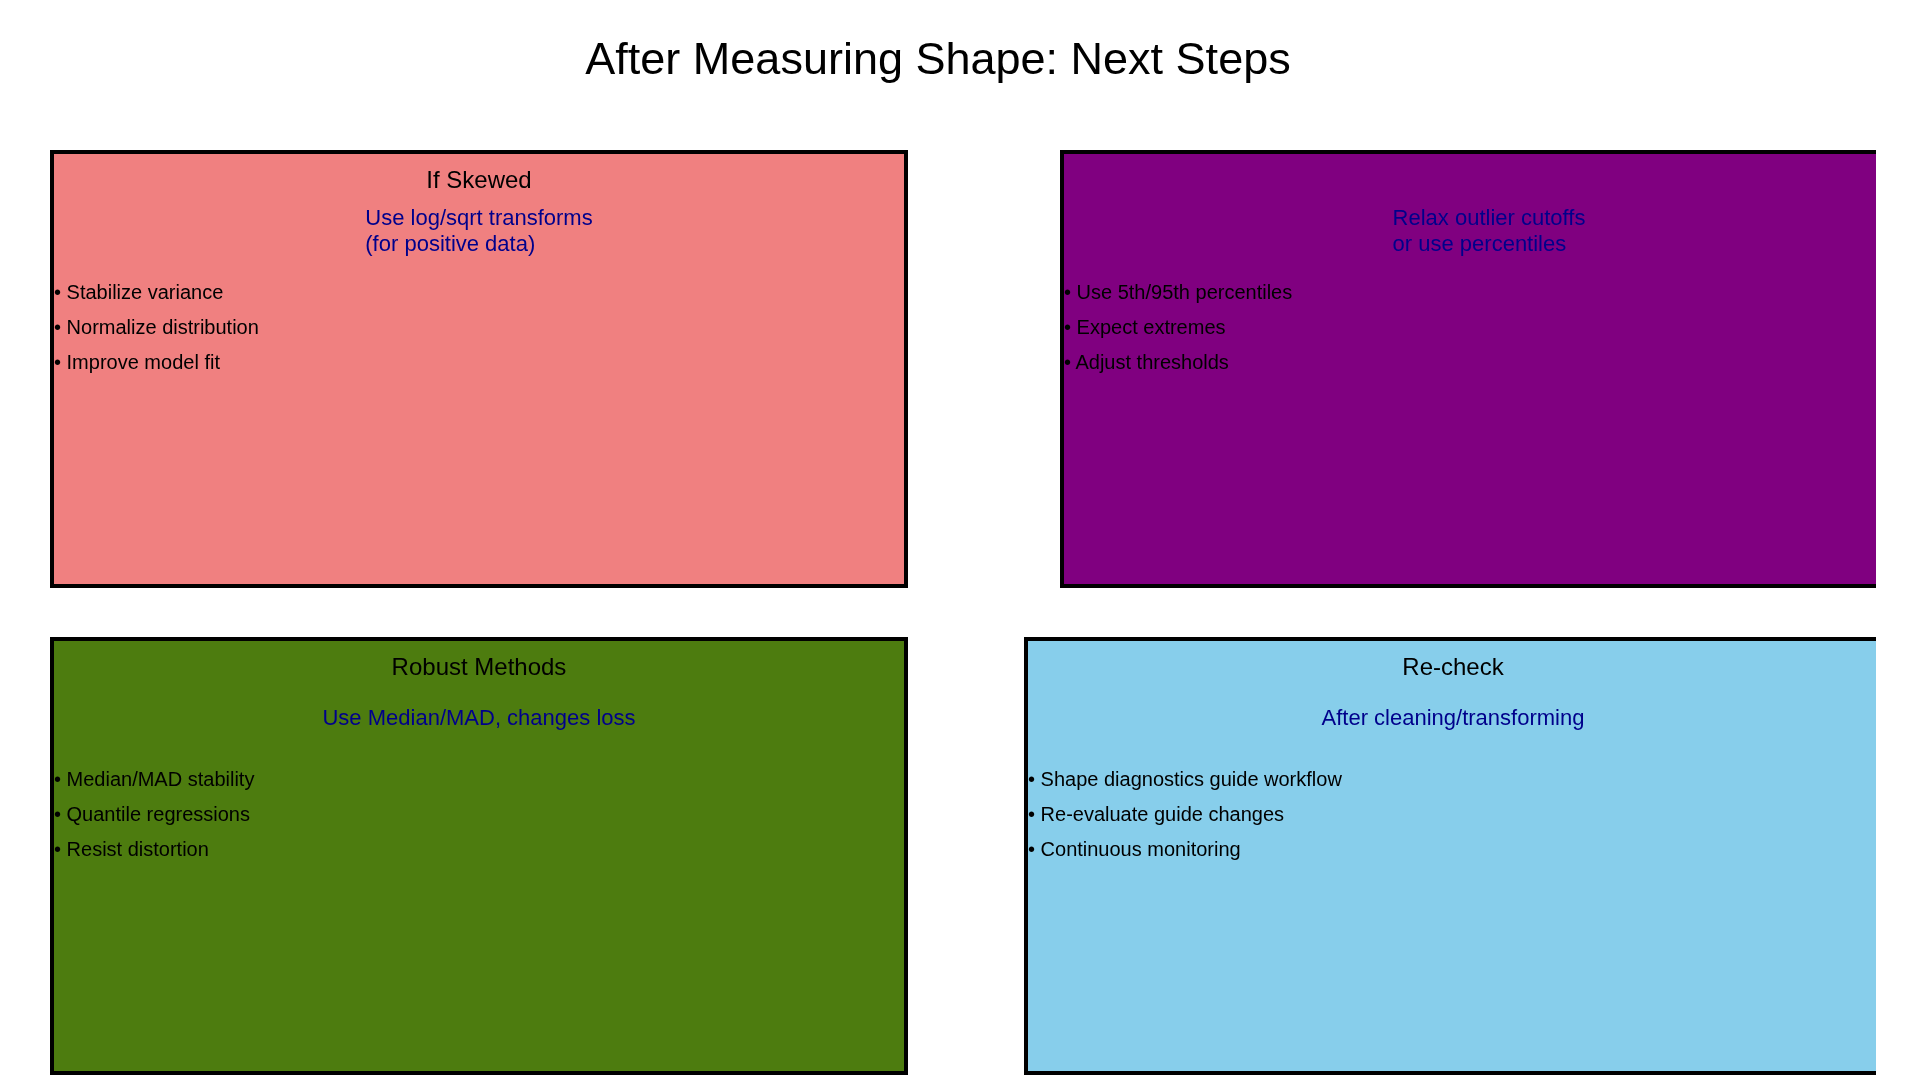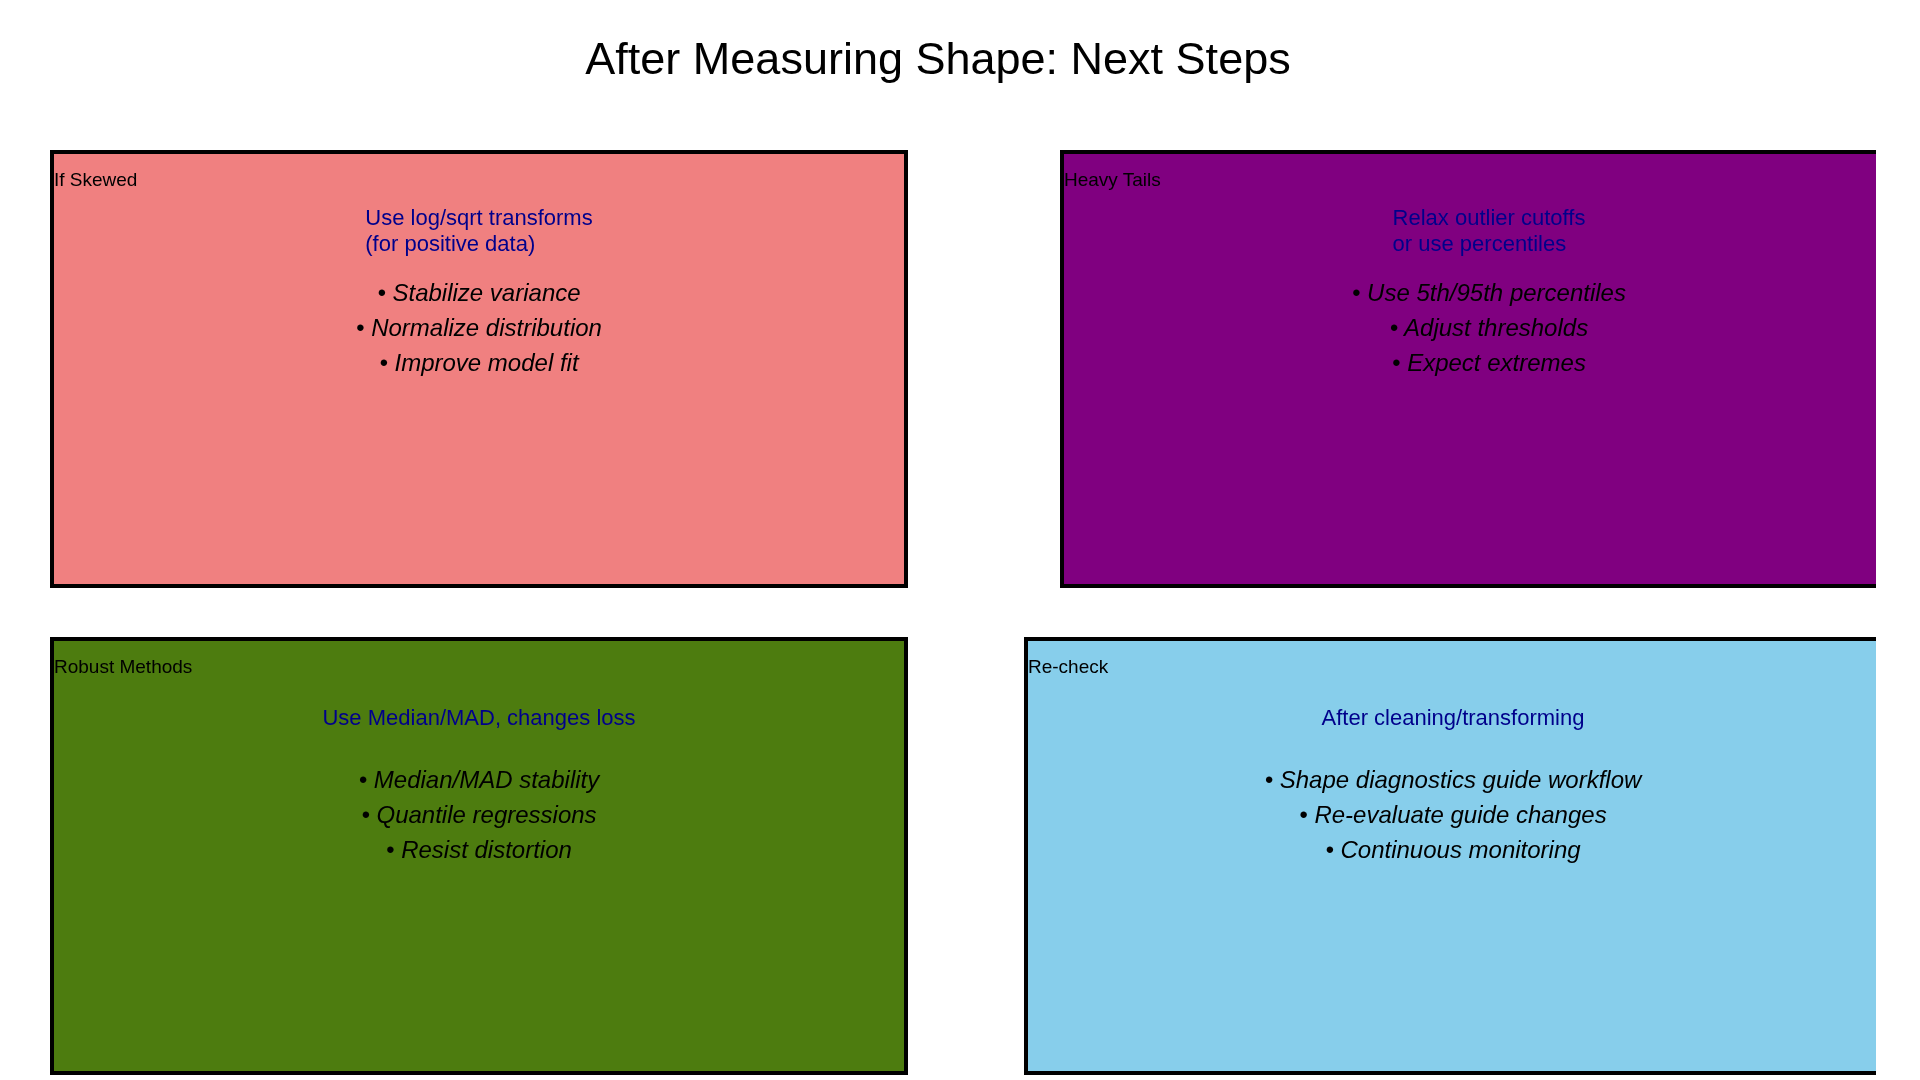--- a/index.html
+++ b/index.html
@@ -40,21 +40,22 @@
   .card-1 { left: 1060px; top: 150px; }
   .card-2 { left: 50px;   top: 637px; }
   .card-3 { left: 1024px; top: 637px; }
 
   .card-title {
     position: absolute;
     top: 26px;
     left: 0;
     right: 0;
     transform: translateY(-50%);
-    font-size: 19px;
+    text-align: center;
+    font-size: 24px;
     color: var(--c-title, #000000);
     white-space: nowrap;
   }
   .card-sub {
     position: absolute;
     top: 77px;
     left: 0;
     right: 0;
     transform: translateY(-50%);
     text-align: center;
@@ -66,25 +67,23 @@
     display: inline-block;
     text-align: left;
     white-space: nowrap;
   }
   .card-bullets {
     position: absolute;
     top: 173px;
     left: 0;
     right: 0;
     transform: translateY(-50%);
-    text-align: center;
-    font-size: 24px;
+    font-size: 20px;
     line-height: 35px;
     color: var(--c-text, #000000);
-    font-style: italic;
   }
   .bullet-line { white-space: nowrap; }
 </style>
 </head>
 <body>
 
 <div class="canvas">
 
   <h1 class="fig-title">After Measuring Shape: Next Steps</h1>
 
@@ -94,28 +93,27 @@
       <span class="sub-inner"><span>Use log/sqrt transforms</span><br><span>(for positive data)</span></span>
     </div>
     <div class="card-bullets">
       <div class="bullet-line">• Stabilize variance</div>
       <div class="bullet-line">• Normalize distribution</div>
       <div class="bullet-line">• Improve model fit</div>
     </div>
   </section>
 
   <section class="card card-1" style="background-color: rgb(128, 0, 128);">
-    <div class="card-title">Heavy Tails</div>
     <div class="card-sub">
       <span class="sub-inner"><span>Relax outlier cutoffs</span><br><span>or use percentiles</span></span>
     </div>
     <div class="card-bullets">
       <div class="bullet-line">• Use 5th/95th percentiles</div>
+      <div class="bullet-line">• Expect extremes</div>
       <div class="bullet-line">• Adjust thresholds</div>
-      <div class="bullet-line">• Expect extremes</div>
     </div>
   </section>
 
   <section class="card card-2" style="background-color: #4d7c0f;">
     <div class="card-title">Robust Methods</div>
     <div class="card-sub">
       <span class="sub-inner"><span>Use Median/MAD, changes loss</span></span>
     </div>
     <div class="card-bullets">
       <div class="bullet-line">• Median/MAD stability</div>

